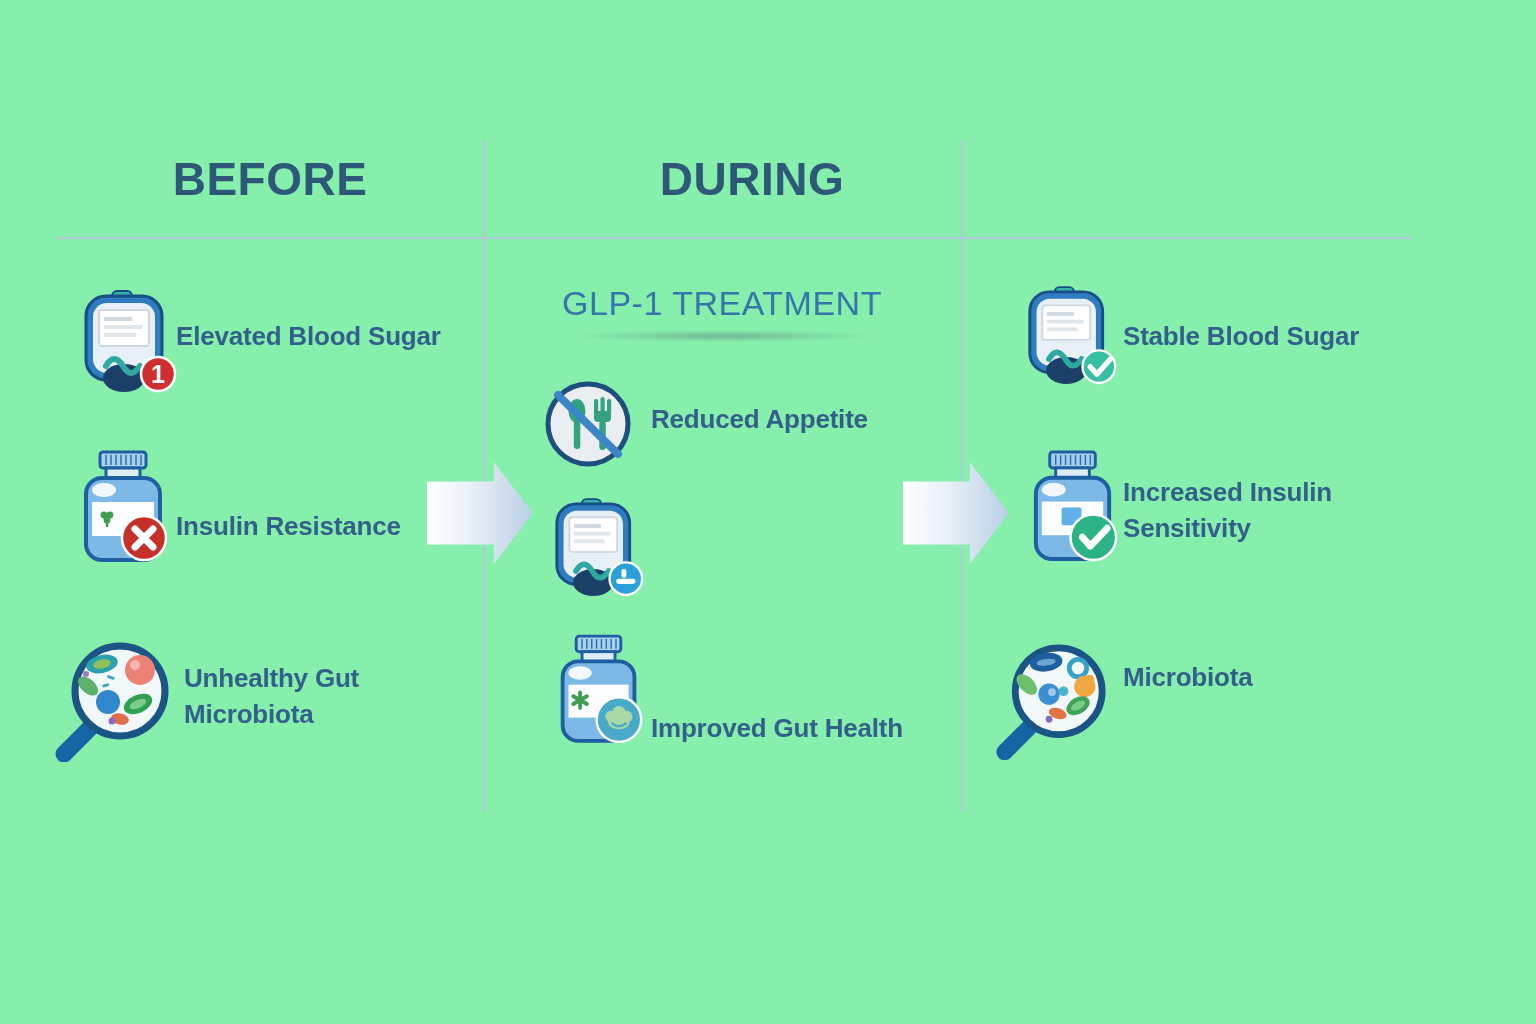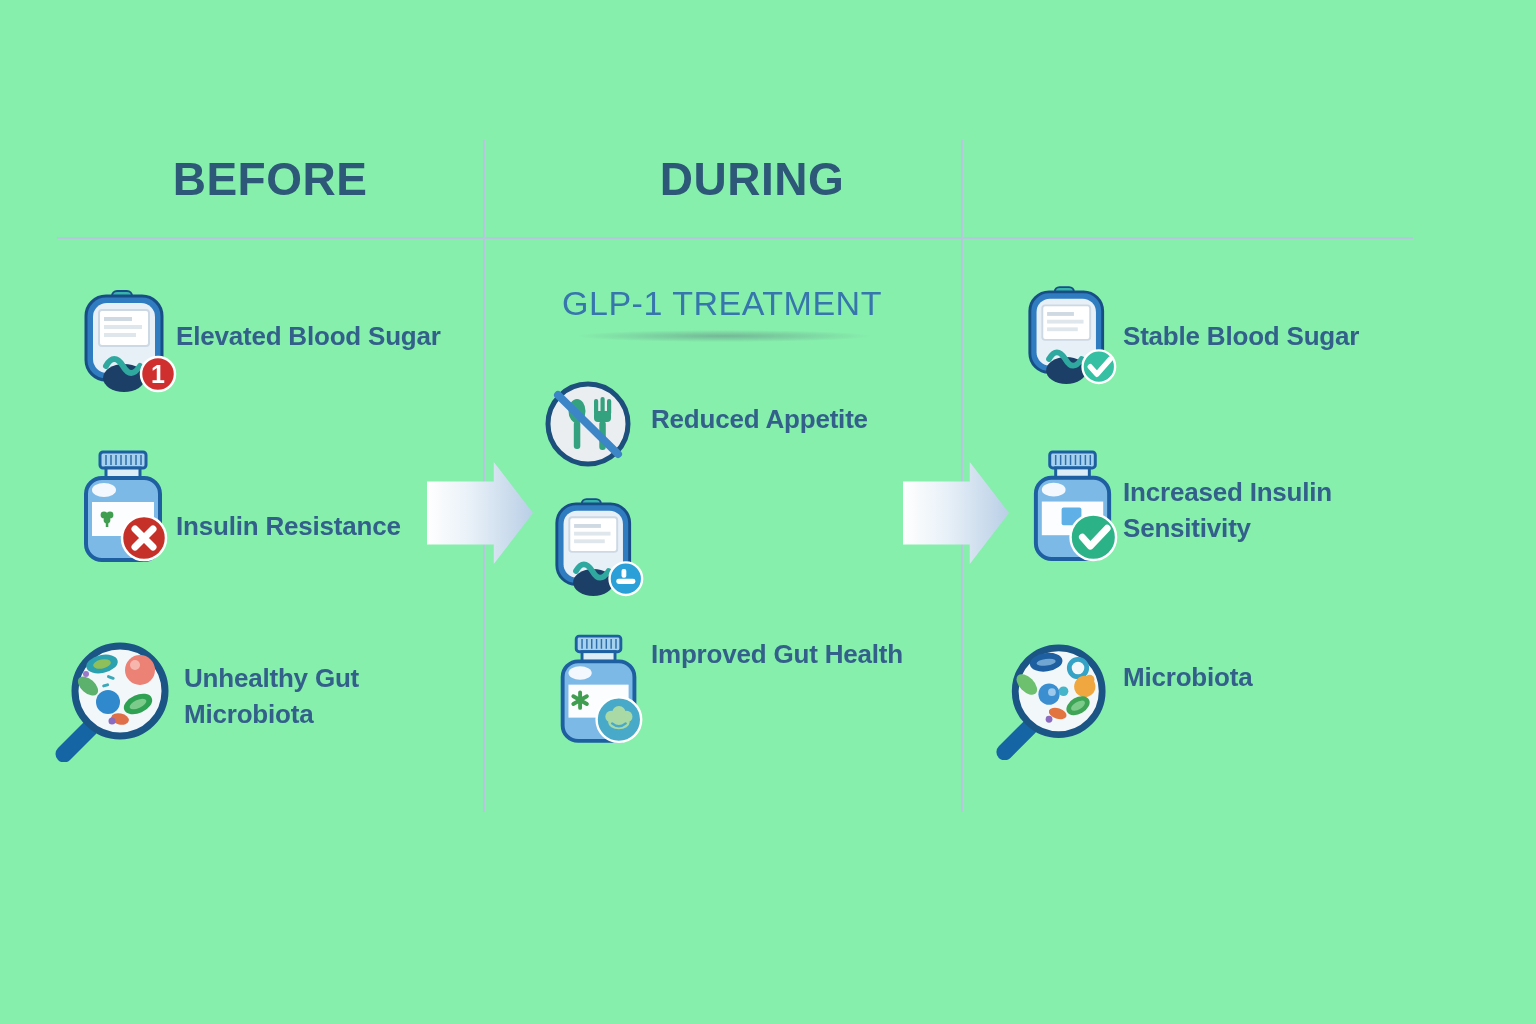--- a/index.html
+++ b/index.html
@@ -132,21 +132,21 @@
     <ellipse cx="30" cy="40" rx="12" ry="7" fill="#ffffff" opacity=".9"></ellipse>
     <rect x="18" y="52" width="62" height="34" fill="#fcfdfe"></rect>
     <path d="M30 60 V76 M23 64 L37 72 M37 64 L23 72" stroke="#3f9e4f" stroke-width="4" stroke-linecap="round"></path>
     <circle cx="70" cy="88" r="23" fill="#49a9c9" stroke="#ffffff" stroke-width="2.5"></circle>
     <circle cx="62" cy="85" r="6" fill="#a9daa5"></circle>
     <circle cx="70" cy="81" r="7" fill="#a9daa5"></circle>
     <circle cx="78" cy="85" r="6" fill="#a9daa5"></circle>
     <ellipse cx="70" cy="91" rx="11" ry="7" fill="#a9daa5"></ellipse>
     <path d="M63 92 q7 6 14 0" fill="none" stroke="#49a9c9" stroke-width="2.5" stroke-linecap="round"></path>
   </svg>
-  <div class="item-label" style="left:651px;top:636px">Improved Gut Health</div>
+  <div class="item-label" style="left:651px;top:710px">Improved Gut Health</div>
 
   <svg class="icon" style="left:1026px;top:286px" width="92" height="100" viewBox="0 0 96 104">
     <rect x="30" y="1" width="20" height="10" rx="5" fill="#36b3ab" stroke="#174e86" stroke-width="2"></rect>
     <rect x="4" y="6" width="76" height="84" rx="20" fill="#2f7cc0" stroke="#174e86" stroke-width="3"></rect>
     <rect x="11" y="13" width="62" height="70" rx="14" fill="#e8f0f7"></rect>
     <rect x="17" y="20" width="50" height="36" rx="3" fill="#ffffff" stroke="#ccd8e4" stroke-width="2"></rect>
     <rect x="22" y="27" width="28" height="4" fill="#cfd9e2"></rect>
     <rect x="22" y="35" width="38" height="4" fill="#dfe6ec"></rect>
     <rect x="22" y="43" width="32" height="4" fill="#dfe6ec"></rect>
     <ellipse cx="42" cy="88" rx="21" ry="14" fill="#1b3f66"></ellipse>

